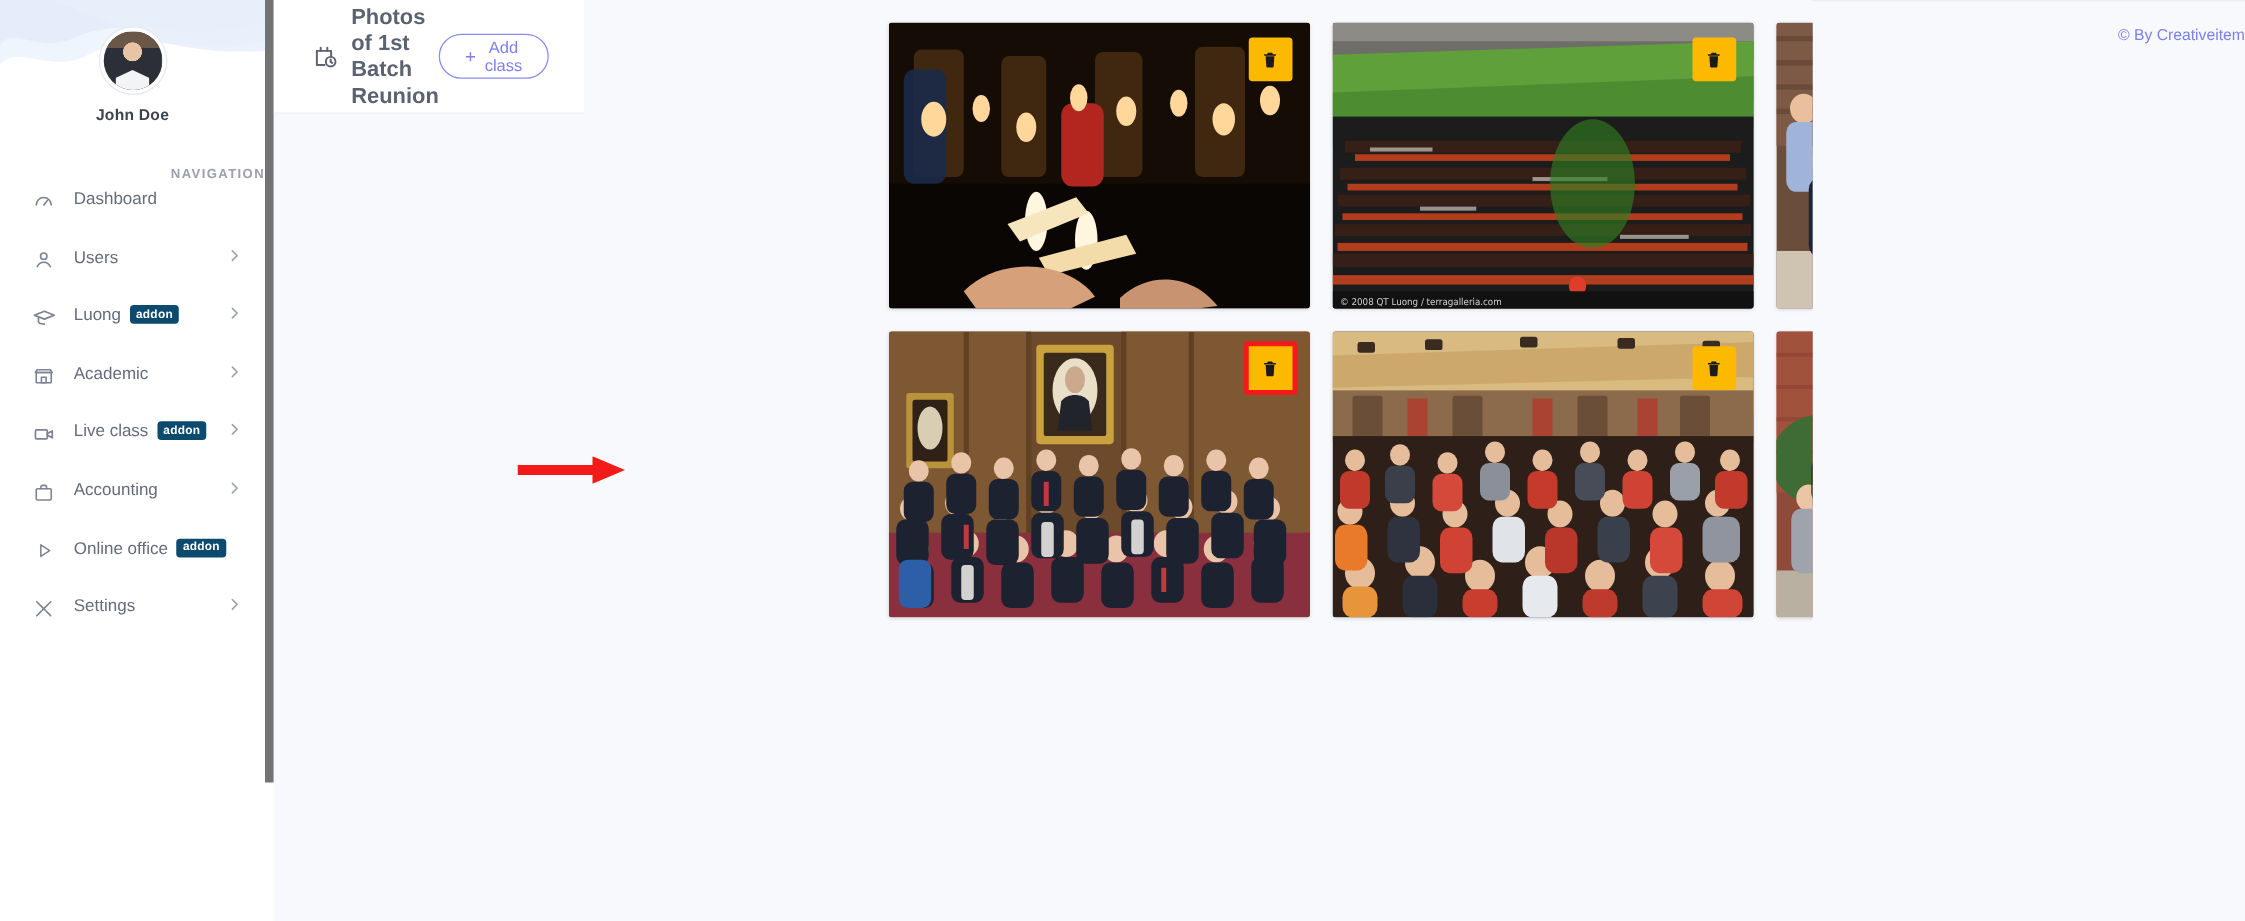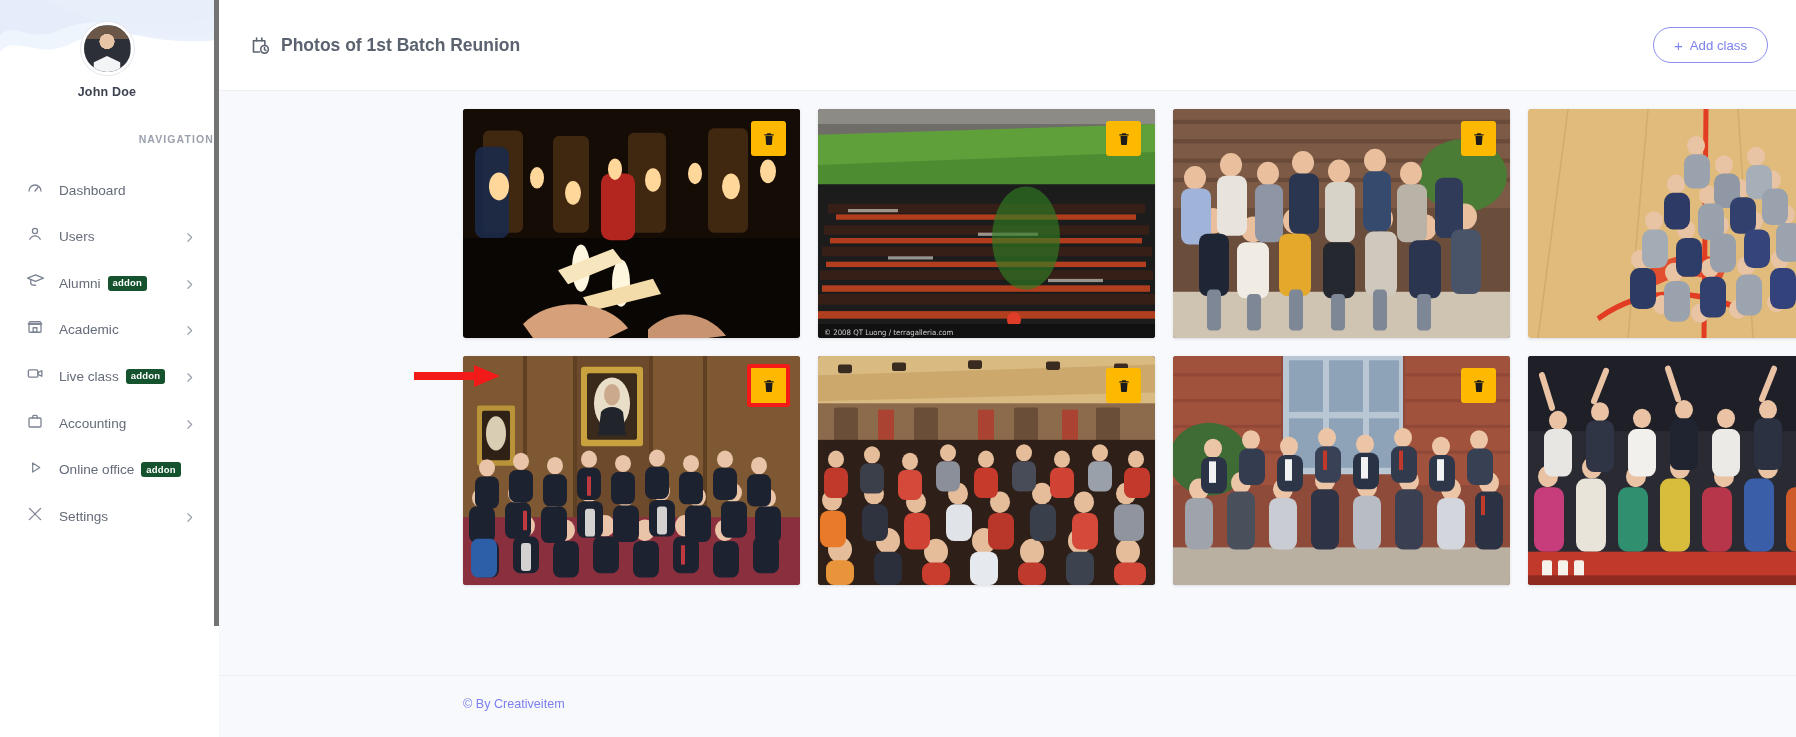--- a/index.html
+++ b/index.html
@@ -8,21 +8,21 @@
     overflow:hidden;
     font-family:"Liberation Sans", sans-serif;
     background:#ffffff;
   }
   .app { display:flex; width:1796px; height:737px; }
 
   
   .sidebar {
     width:219px; height:626px; flex:0 0 219px;
     background:#ffffff;
-    border-right:5px solid #737373;
+    border-right:7px solid #737373;
     position:relative;
     overflow:hidden;
   }
   .sidebar-deco {
     position:absolute; top:0; left:0; width:219px; height:105px;
     pointer-events:none;
   }
   .profile {
     position:relative; z-index:2;
     padding-top:22px; text-align:center;
@@ -55,51 +55,51 @@
     font-size:12.5px; font-weight:bold; color:#3d4351;
     letter-spacing:.2px;
   }
   .nav-title {
     margin:34px 0 6px 24px;
     font-size:10.5px; font-weight:bold; letter-spacing:1.1px;
     color:#9aa1ad; text-transform:uppercase;text-align:right;
   }
   .nav-list { list-style:none; }
   .nav-item {
-    display:flex; align-items:flex-end;
+    display:flex; align-items:flex-start;
     height:46.6px; padding:0 18px 0 25px;
     cursor:pointer; position:relative;
   }
   .nav-icon {
     width:20px; height:20px; flex:0 0 20px;
     display:flex; align-items:center; justify-content:center;
     color:#7b8291; margin-right:14px;
   }
   .nav-icon svg { display:block; }
   .nav-label {
     font-size:13.6px; color:#646b79; white-space:nowrap;
   }
   .badge-addon {
     margin-left:7px;
-    background:#14532d; color:#ffffff;
+    background:#0c4a6e; color:#ffffff;
     font-size:9.5px; font-weight:bold;
     padding:2.5px 5px 3px; border-radius:3px;
     letter-spacing:.2px; line-height:1;
     display:inline-block; vertical-align:middle;
   }
   .nav-chev {
     margin-left:auto; color:#9ba2ae;
     display:flex; align-items:center;
   }
 
   
   .main {
     flex:1 1 auto; height:737px;
     background:#f8f9fc;
-    display:flex; flex-direction:column;
+    display:flex; flex-direction:row;
     overflow:hidden; position:relative;
   }
   .pagehead {
     background:#ffffff;
     height:91px; flex:0 0 91px;
     display:flex; align-items:center;
     padding:0 28px 0 31px;
     border-bottom:1px solid #eef0f4;
   }
   .pagehead-title {
@@ -229,21 +229,21 @@
         </span>
       </li>
 
       <li class="nav-item">
         <span class="nav-icon">
           <svg width="19" height="19" viewBox="0 0 24 24" fill="none" stroke="currentColor" stroke-width="1.7" stroke-linecap="round" stroke-linejoin="round">
             <path d="M2 9l10-4 10 4-10 4z"></path>
               <path d="M6 11.5v4c0 1.4 2.7 2.5 6 2.5"></path>
           </svg>
         </span>
-        <span class="nav-label">Alumni</span>
+        <span class="nav-label">Luong</span>
         <span class="badge-addon">addon</span>
         <span class="nav-chev">
           <svg width="13" height="13" viewBox="0 0 24 24" fill="none" stroke="currentColor" stroke-width="2.2" stroke-linecap="round" stroke-linejoin="round">
               <polyline points="9 5 16 12 9 19"></polyline>
             </svg>
         </span>
       </li>
 
       <li class="nav-item">
         <span class="nav-icon">

